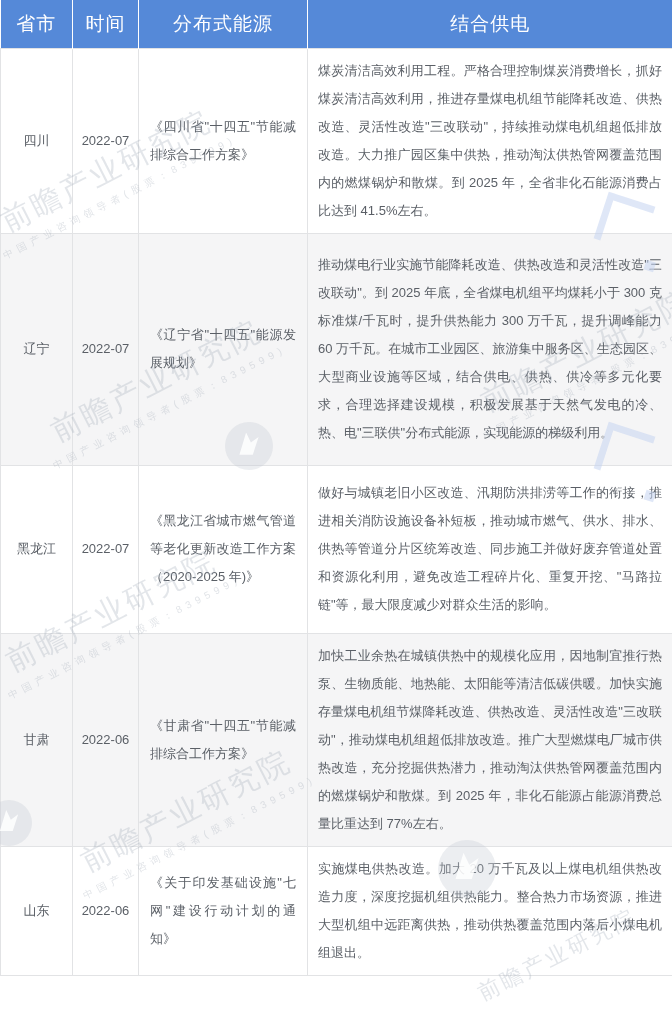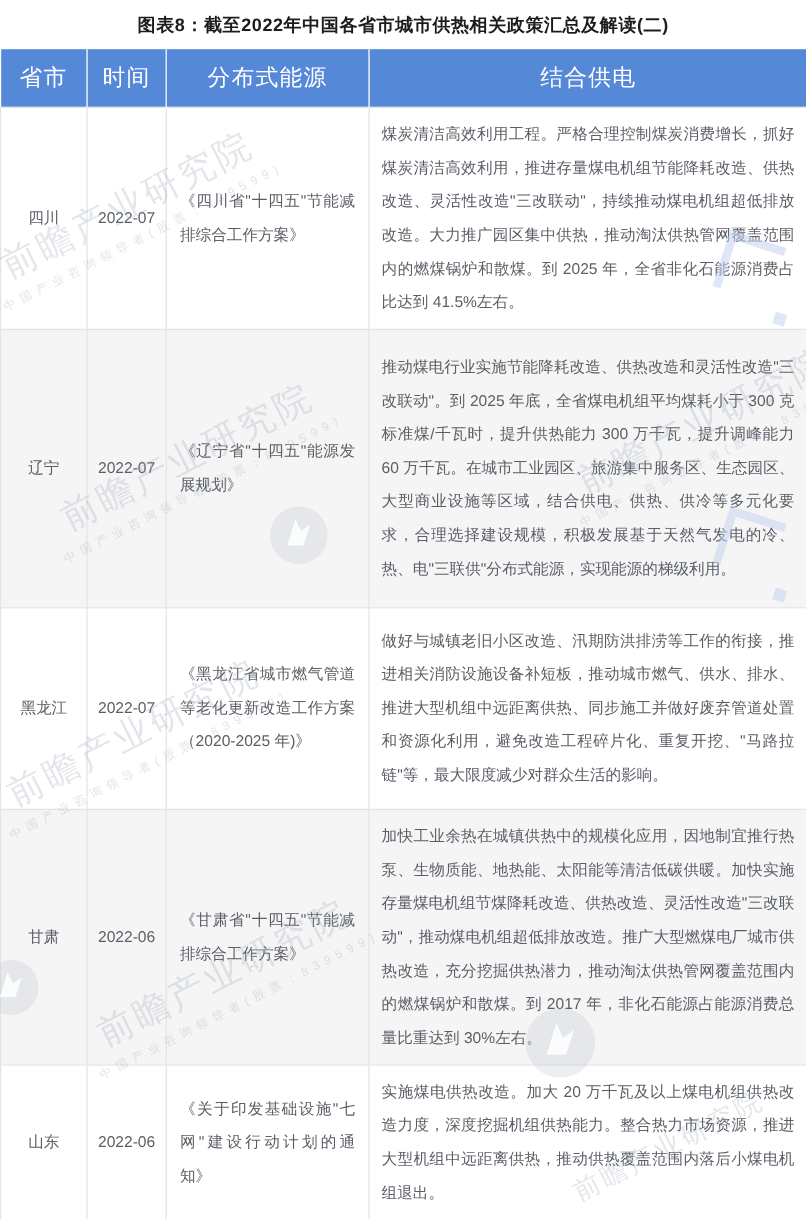--- a/index.html
+++ b/index.html
@@ -107,21 +107,20 @@
     right: -18px; bottom: -14px;
     width: 10px; height: 10px;
     background: rgba(196, 212, 240, 0.55);
   }
 </style>
 </head>
 <body>
 
 <div class="page">
 
-  <div class="title">图表8：截至2022年中国各省市城市供热相关政策汇总及解读(二)</div>
 
   <table class="policy-table">
     <colgroup>
       <col class="c-province">
         <col class="c-date">
         <col class="c-policy">
         <col class="c-content">
     </colgroup>
     <thead>
       <tr>
@@ -141,27 +140,27 @@
       <tr class="r2 alt">
         <td class="cell-province">辽宁</td>
         <td class="cell-date">2022-07</td>
         <td class="cell-policy">《辽宁省"十四五"能源发展规划》</td>
         <td class="cell-content">推动煤电行业实施节能降耗改造、供热改造和灵活性改造"三改联动"。到 2025 年底，全省煤电机组平均煤耗小于 300 克标准煤/千瓦时，提升供热能力 300 万千瓦，提升调峰能力 60 万千瓦。在城市工业园区、旅游集中服务区、生态园区、大型商业设施等区域，结合供电、供热、供冷等多元化要求，合理选择建设规模，积极发展基于天然气发电的冷、热、电"三联供"分布式能源，实现能源的梯级利用。</td>
       </tr>
       <tr class="r3">
         <td class="cell-province">黑龙江</td>
         <td class="cell-date">2022-07</td>
         <td class="cell-policy">《黑龙江省城市燃气管道等老化更新改造工作方案（2020-2025 年)》</td>
-        <td class="cell-content">做好与城镇老旧小区改造、汛期防洪排涝等工作的衔接，推进相关消防设施设备补短板，推动城市燃气、供水、排水、推进大型机组中远距离供热、同步施工并做好废弃管道处置和资源化利用，避免改造工程碎片化、重复开挖、"马路拉链"等，最大限度减少对群众生活的影响。</td>
+        <td class="cell-content">做好与城镇老旧小区改造、汛期防洪排涝等工作的衔接，推进相关消防设施设备补短板，推动城市燃气、供水、排水、供热等管道分片区统筹改造、同步施工并做好废弃管道处置和资源化利用，避免改造工程碎片化、重复开挖、"马路拉链"等，最大限度减少对群众生活的影响。</td>
       </tr>
       <tr class="r4 alt">
         <td class="cell-province">甘肃</td>
         <td class="cell-date">2022-06</td>
         <td class="cell-policy">《甘肃省"十四五"节能减排综合工作方案》</td>
-        <td class="cell-content">加快工业余热在城镇供热中的规模化应用，因地制宜推行热泵、生物质能、地热能、太阳能等清洁低碳供暖。加快实施存量煤电机组节煤降耗改造、供热改造、灵活性改造"三改联动"，推动煤电机组超低排放改造。推广大型燃煤电厂城市供热改造，充分挖掘供热潜力，推动淘汰供热管网覆盖范围内的燃煤锅炉和散煤。到 2017 年，非化石能源占能源消费总量比重达到 30%左右。</td>
+        <td class="cell-content">加快工业余热在城镇供热中的规模化应用，因地制宜推行热泵、生物质能、地热能、太阳能等清洁低碳供暖。加快实施存量煤电机组节煤降耗改造、供热改造、灵活性改造"三改联动"，推动煤电机组超低排放改造。推广大型燃煤电厂城市供热改造，充分挖掘供热潜力，推动淘汰供热管网覆盖范围内的燃煤锅炉和散煤。到 2025 年，非化石能源占能源消费总量比重达到 77%左右。</td>
       </tr>
       <tr class="r5">
         <td class="cell-province">山东</td>
         <td class="cell-date">2022-06</td>
         <td class="cell-policy">《关于印发基础设施"七网"建设行动计划的通知》</td>
         <td class="cell-content">实施煤电供热改造。加大 20 万千瓦及以上煤电机组供热改造力度，深度挖掘机组供热能力。整合热力市场资源，推进大型机组中远距离供热，推动供热覆盖范围内落后小煤电机组退出。</td>
       </tr>
     </tbody>
   </table>
 

